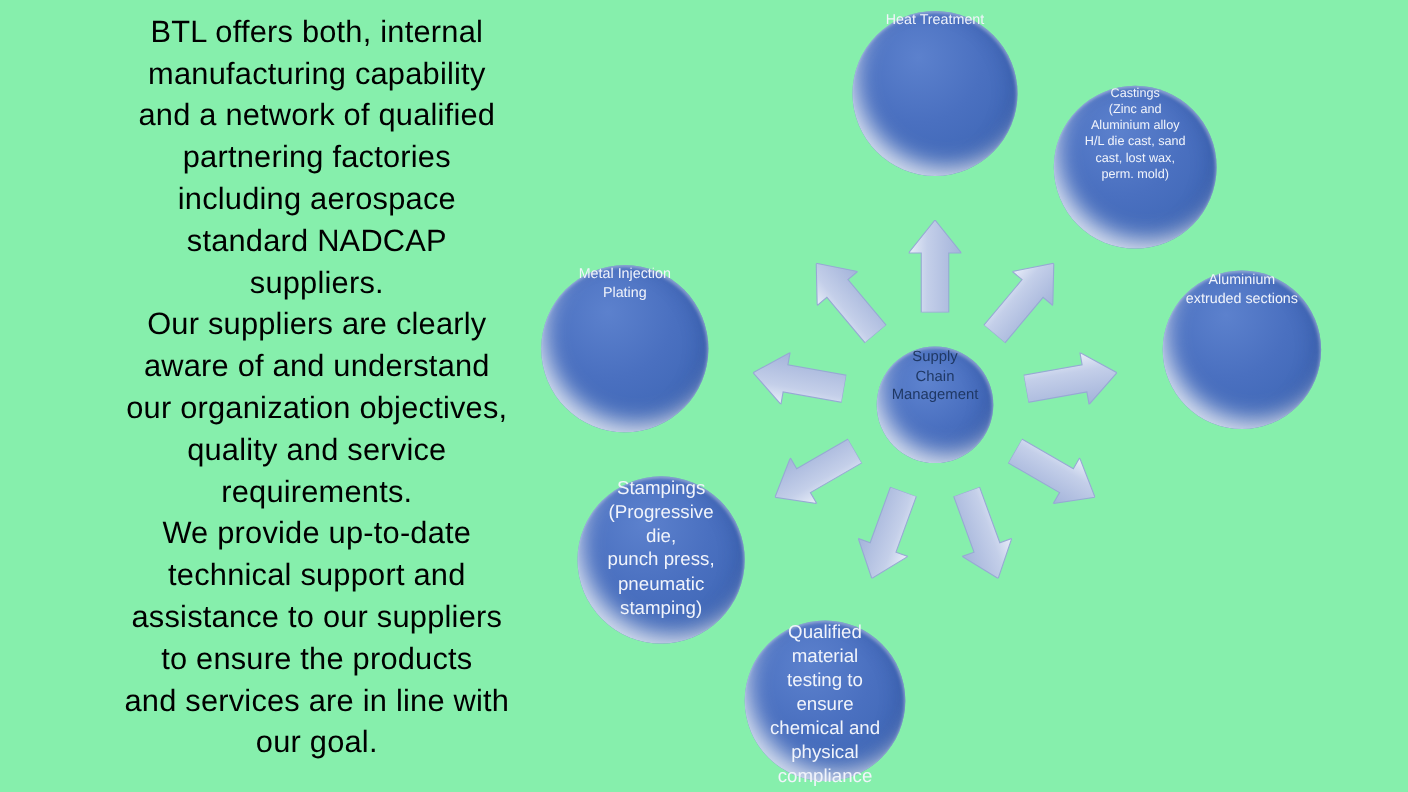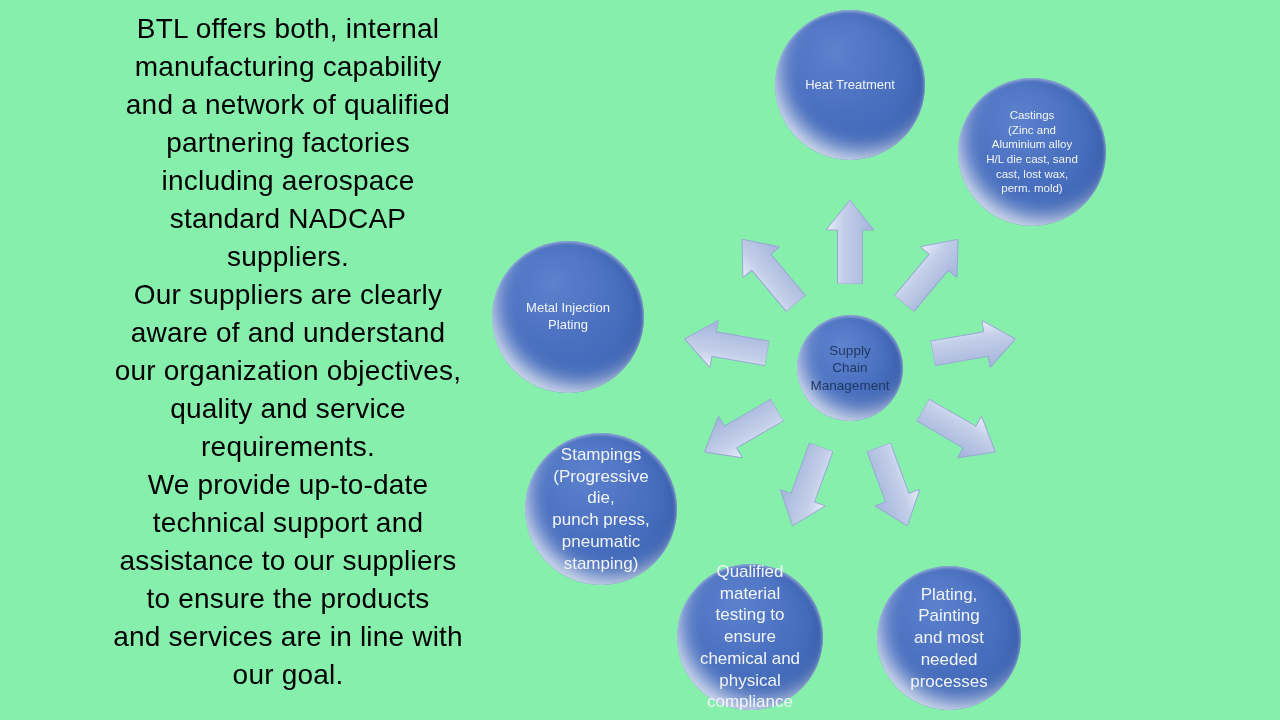--- a/index.html
+++ b/index.html
@@ -14,21 +14,21 @@
     position:absolute;left:78px;top:10px;width:420px;
     font-size:28px;line-height:38px;color:#000000;
     text-align:center;white-space:pre-line;letter-spacing:0.2px;
   }
 
   
   .diagram{position:absolute;left:490px;top:0;width:790px;height:720px;}
 
   .node{
     position:absolute;border-radius:50%;
-    display:flex;align-items:center;justify-content:center;
+    display:flex;justify-content:center;
     text-align:center;color:#f1f4fb;
     background:
       radial-gradient(circle at 40% 28%, #5c81cd 0%, #4a70c0 42%, #4169b8 72%, #3a5fae 100%);
     box-shadow:
       inset -1px 2px 3px rgba(255,255,255,.38),
       inset 10px -15px 20px -7px rgba(255,255,255,.8),
       inset -7px -3px 16px rgba(22,52,122,.22);
     white-space:pre-line;
     font-size:13px;line-height:1.28;
   }
@@ -147,23 +147,22 @@
         </div>
     </div>
 
     <div class="node n0"><span class="lbl">Heat Treatment</span></div>
     <div class="node n1 sm"><span class="lbl">Castings
 (Zinc and
 Aluminium alloy
 H/L die cast, sand
 cast, lost wax,
 perm. mold)</span></div>
-    <div class="node n4 md"><span class="lbl">Plating, Painting
-and most needed
-processes</span></div>
+    <div class="node n2"><span class="lbl">Aluminium
+extruded sections</span></div>
     <div class="node n5 md"><span class="lbl">Qualified material
 testing to ensure
 chemical and
 physical
 compliance</span></div>
     <div class="node n6 md"><span class="lbl">Stampings
 (Progressive die,
 punch press,
 pneumatic
 stamping)</span></div>

